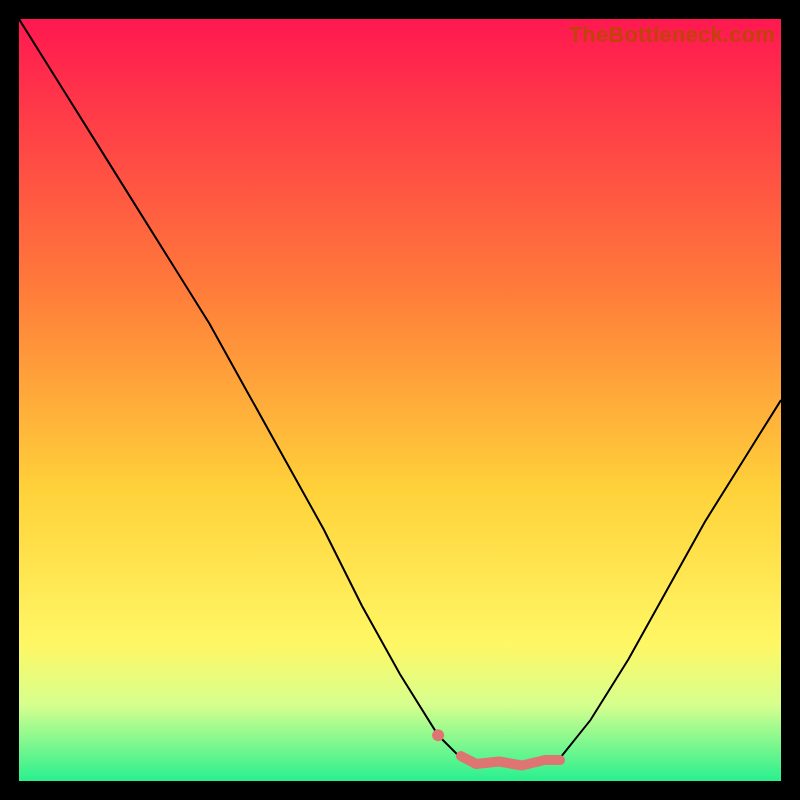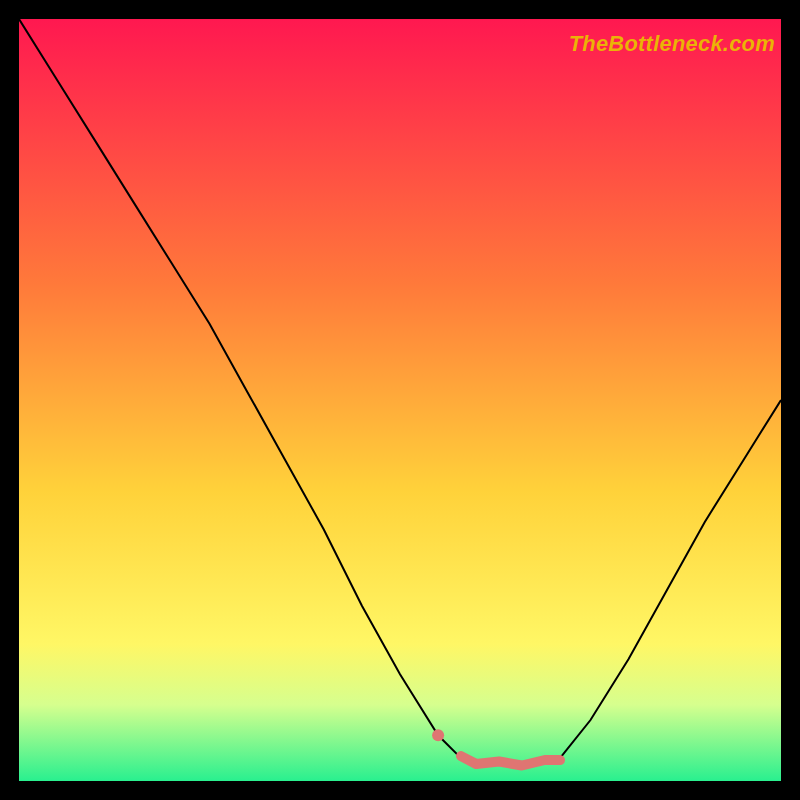--- a/index.html
+++ b/index.html
@@ -14,28 +14,27 @@
   .frame {
     position: absolute;
     left: 19px;
     top: 19px;
     width: 762px;
     height: 762px;
     background: #000;
   }
   .attribution {
     position: absolute;
-    top: 12px;
+    top: 3px;
     right: 6px;
-    color: #eab308;
+    color: #c2410c;
     font-size: 22px;
     font-weight: 600;
     letter-spacing: 0.2px;
     z-index: 5;
-    font-style: italic;
   }
   svg {
     position: absolute;
     left: 0;
     top: 0;
   }
   .curve {
     fill: none;
     stroke: #000;
     stroke-width: 2;

